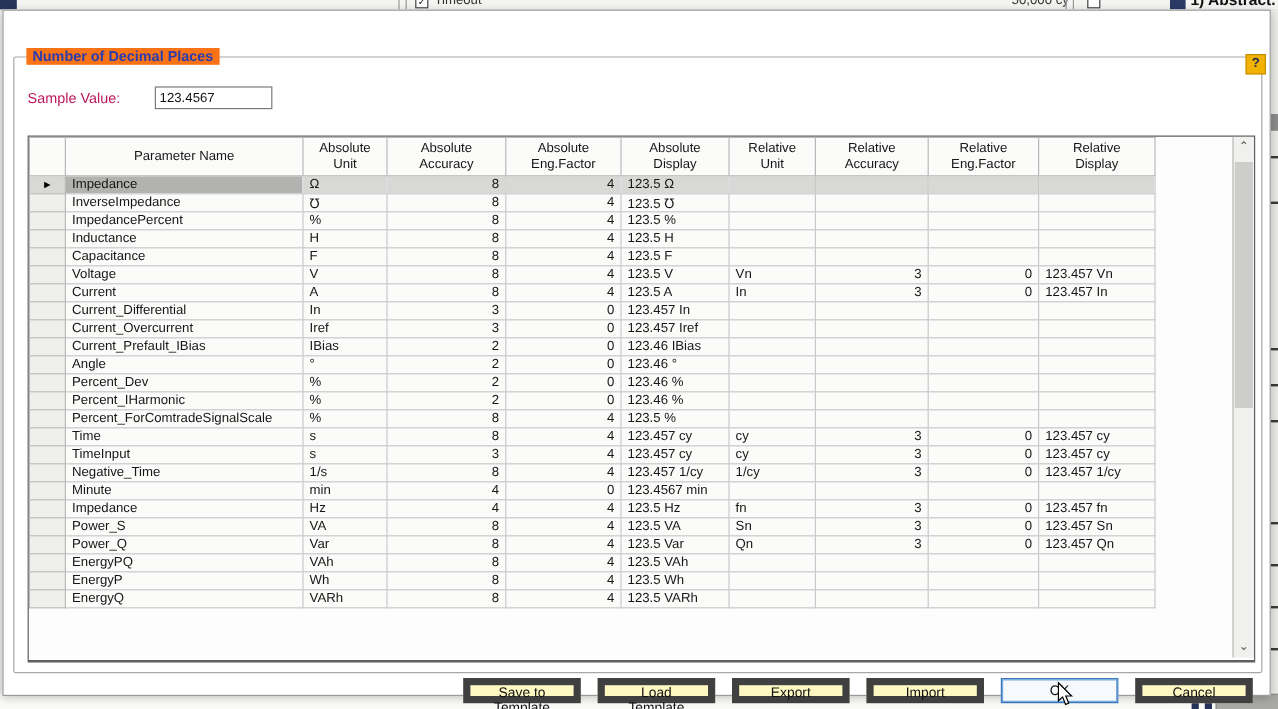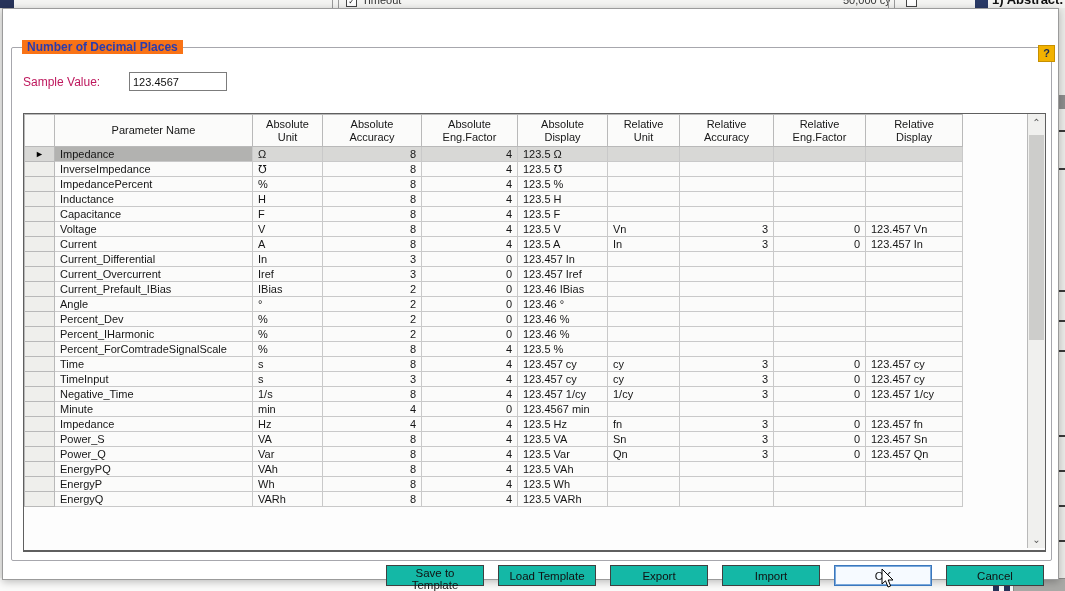--- a/index.html
+++ b/index.html
@@ -48,21 +48,21 @@
   table.dg td{border:1px solid #c9c9c9;height:14px;padding:0 5px;white-space:nowrap;overflow:hidden;background:#fbfbfa;}
   table.dg td.rowhdr{background:#efefec;border-color:#b9b9b9;padding:0;text-align:center;font-size:9px;color:#000;}
   table.dg tr.sel td{background:#d8d8d6;}
   table.dg tr.sel td.pname{background:#b2b2b0;}
   table.dg td.num{text-align:right;}
   .vscroll{position:absolute;right:0;top:0;width:17px;height:434px;background:#f0f0ee;border-left:1px solid #b9b9b9;}
   .vs-btn{position:absolute;left:0;width:17px;height:17px;color:#5a5a5a;font-size:10px;text-align:center;line-height:17px;}
   .vs-thumb{position:absolute;left:1px;top:21px;width:15px;height:205px;background:#cdcdcb;}
 
   
-  .btnrow button{position:absolute;top:556px;width:98px;height:21px;background:#14b8a6;border:1px solid #404040;font-family:"Liberation Sans","DejaVu Sans",sans-serif;font-size:11.5px;color:#111;}
+  .btnrow button{position:absolute;top:556px;width:98px;height:21px;background:#fef9c3;border:6px solid #404040;font-family:"Liberation Sans","DejaVu Sans",sans-serif;font-size:11.5px;color:#111;}
   .btnrow button.ok{border:1px solid #3b77bd;box-shadow:inset 0 0 0 1px #7aa9dc;background:#f6faff;}
 
   
   .cursor{position:absolute;left:881px;top:568px;width:14px;height:21px;pointer-events:none;}
 </style>
 </head>
 <body>
 
 <div id="stage">
 

